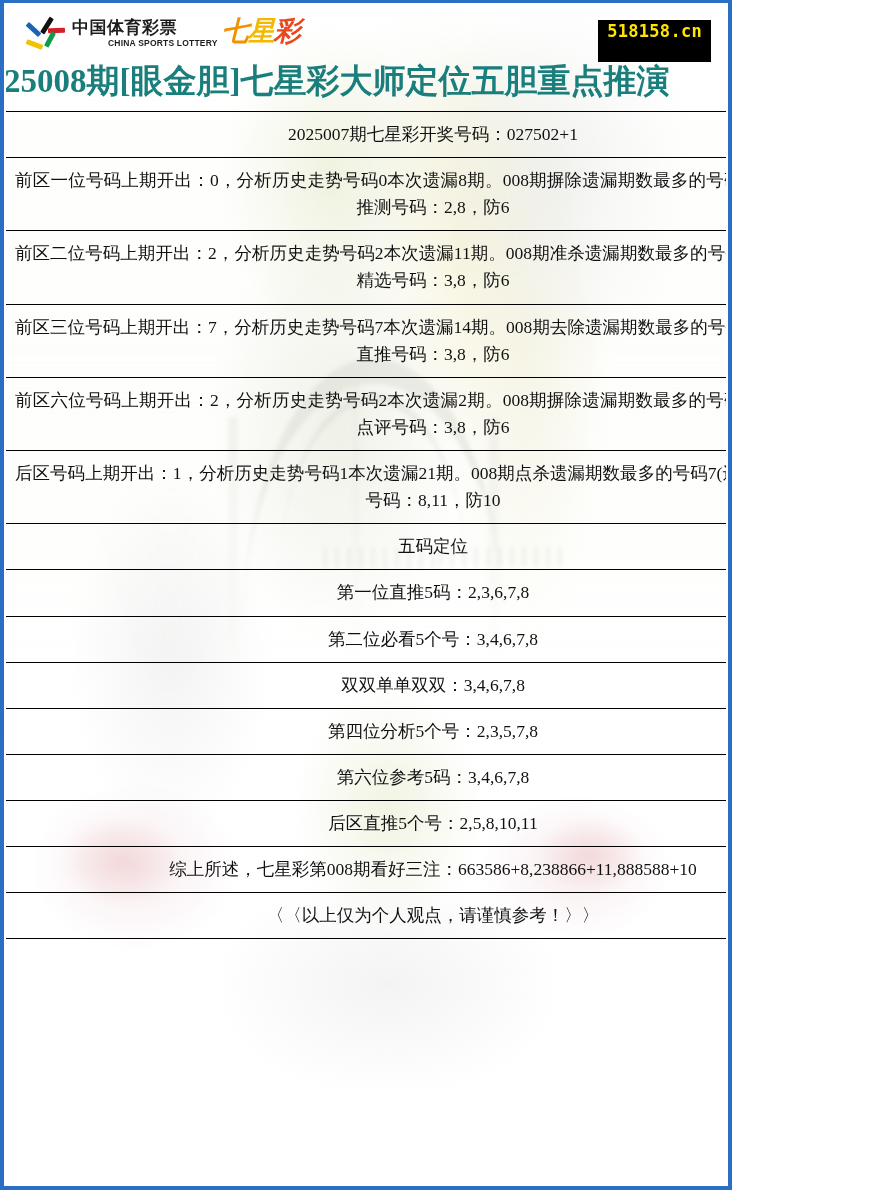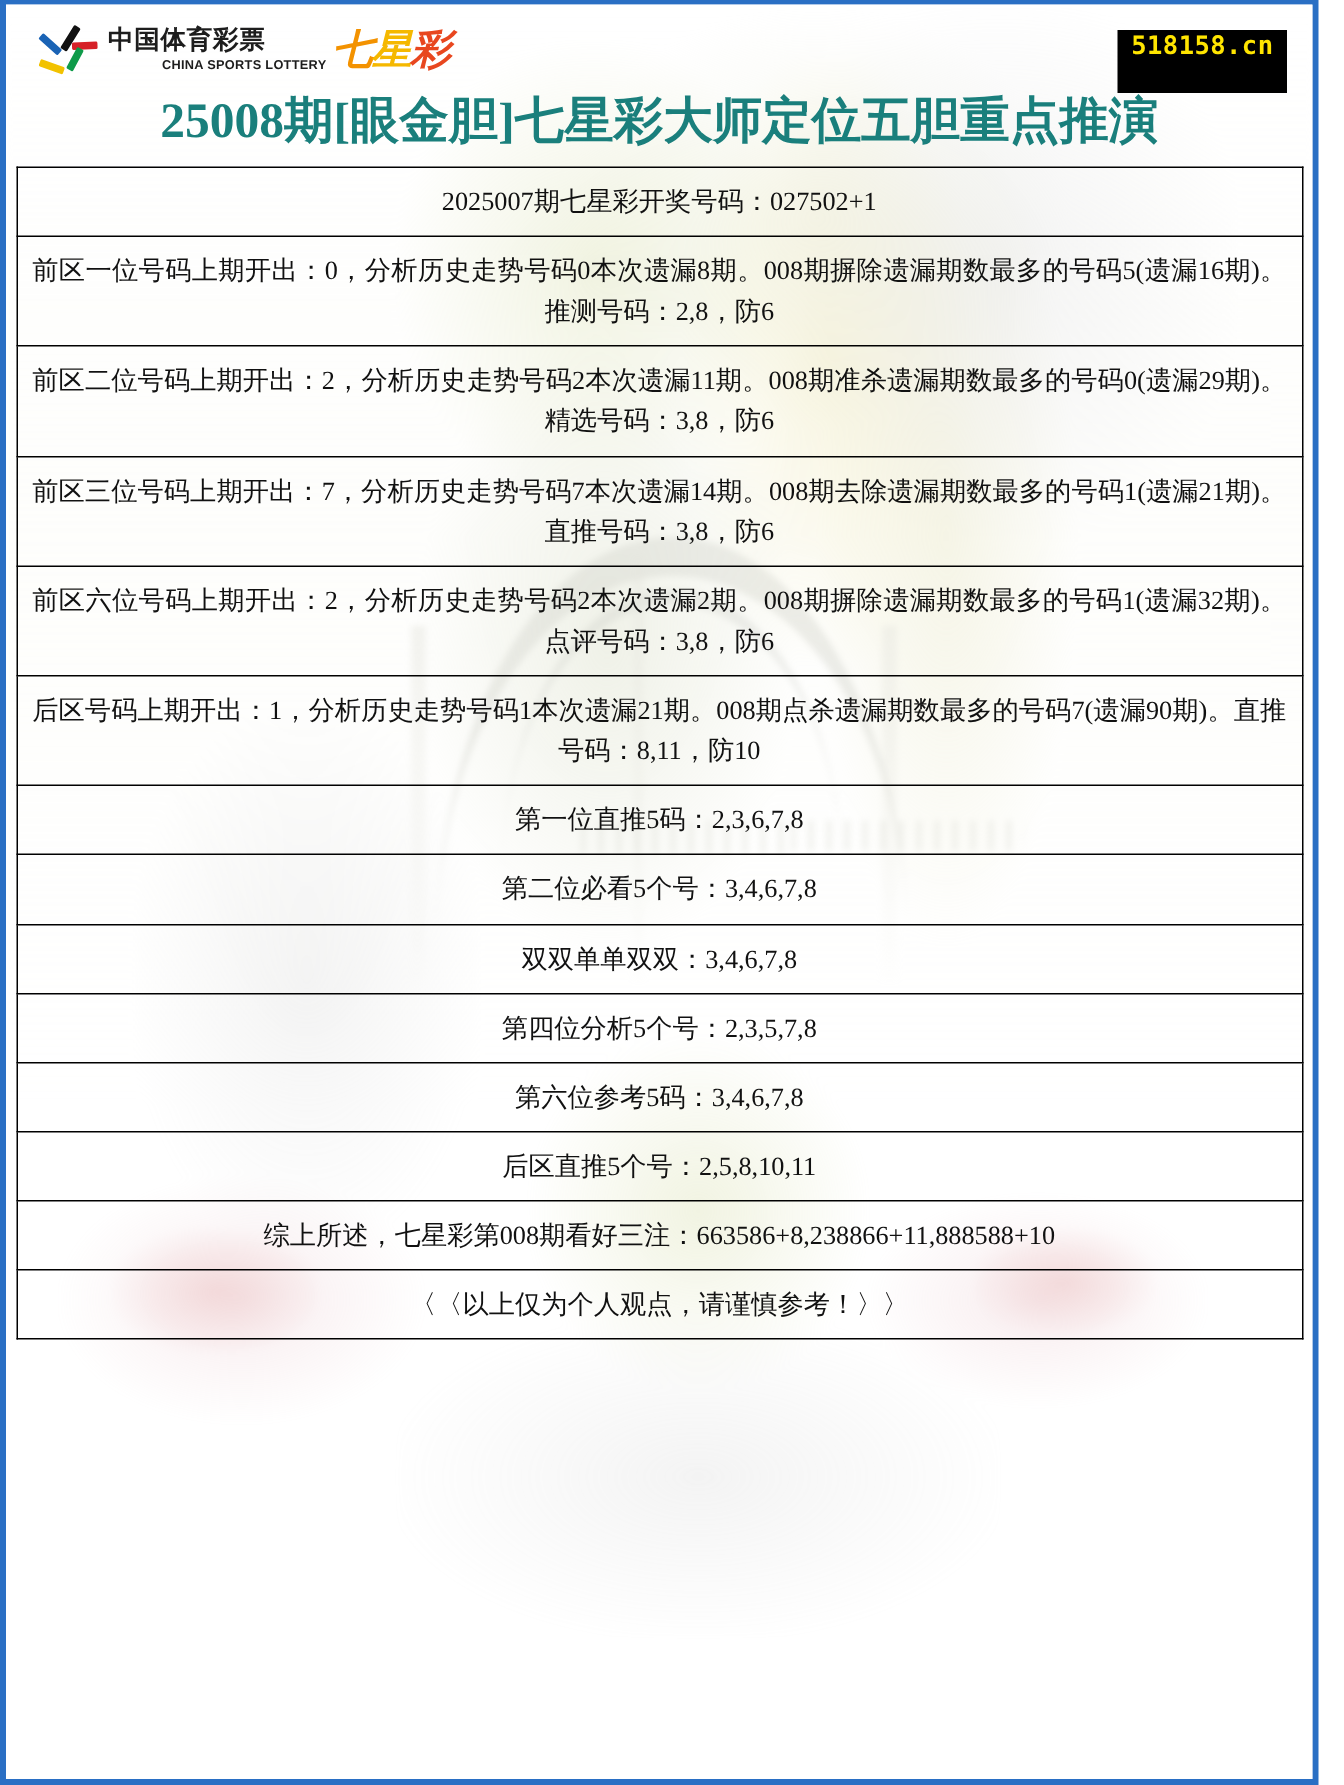--- a/index.html
+++ b/index.html
@@ -11,21 +11,21 @@
   body {
     width: 896px;
     height: 1190px;
     font-family: "Liberation Serif", "DejaVu Serif", serif;
     overflow: hidden;
   }
 
   
   #page {
     position: relative;
-    width: 879px;
+    width: 732px;
     height: 1190px;
     box-sizing: border-box;
     border-left: 4px solid #2a6fc4;
     border-right: 4px solid #2a6fc4;
     border-top: 3px solid #2a6fc4;
     border-bottom: 4px solid #2a6fc4;
     background: #ffffff;
     overflow: hidden;
   }
   #page::before {
@@ -164,21 +164,21 @@
   .logo-cn-bottom {
     font-family: "Liberation Sans", sans-serif;
     font-size: 8.5px;
     font-weight: bold;
     color: #1d1d1d;
     letter-spacing: 0.2px;
     margin-top: 3px;
     padding-left: 36px;
   }
   .logo-qxc {
-    font-family: Liberation Sans, sans-serif;
+    font-family: Liberation Mono, monospace;
     font-size: 27px;
     font-weight: bold;
     font-style: italic;
     line-height: 1;
     letter-spacing: -1px;
   }
   .logo-qxc .q1 { color: #f39200; }
   .logo-qxc .q2 { color: #f5b800; }
   .logo-qxc .q3 { color: #e8471f; }
 
@@ -191,21 +191,21 @@
     font-family: "DejaVu Sans Mono", "Liberation Mono", monospace;
     font-size: 17px;
     font-weight: bold;
     padding: 2px 9px 20px 9px;
     letter-spacing: 0.3px;
     line-height: 1.15;
   }
 
   
   #main-title {
-    text-align: center;
+    text-align: left;
     color: #1a7f7c;
     font-family: "Liberation Serif", "DejaVu Serif", serif;
     font-size: 33px;
     font-weight: bold;
     line-height: 1.15;
     margin: 2px 0 10px 0;
     letter-spacing: 0px;
     white-space: nowrap;
   }
 
@@ -303,20 +303,23 @@
         <tr>
           <td class="just">前区三位号码上期开出：7，分析历史走势号码7本次遗漏14期。008期去除遗漏期数最多的号码1(遗漏21期)。直推号码：3,8，防6</td>
         </tr>
         <tr>
           <td class="just">前区六位号码上期开出：2，分析历史走势号码2本次遗漏2期。008期摒除遗漏期数最多的号码1(遗漏32期)。点评号码：3,8，防6</td>
         </tr>
         <tr>
           <td class="just">后区号码上期开出：1，分析历史走势号码1本次遗漏21期。008期点杀遗漏期数最多的号码7(遗漏90期)。直推号码：8,11，防10</td>
         </tr>
 
+        <tr>
+          <td class="head pad-sm">五码定位</td>
+        </tr>
 
         <tr>
           <td class="center pad-sm">第一位直推5码：2,3,6,7,8</td>
         </tr>
         <tr>
           <td class="center pad-sm">第二位必看5个号：3,4,6,7,8</td>
         </tr>
         <tr>
           <td class="center pad-sm">双双单单双双：3,4,6,7,8</td>
         </tr>

